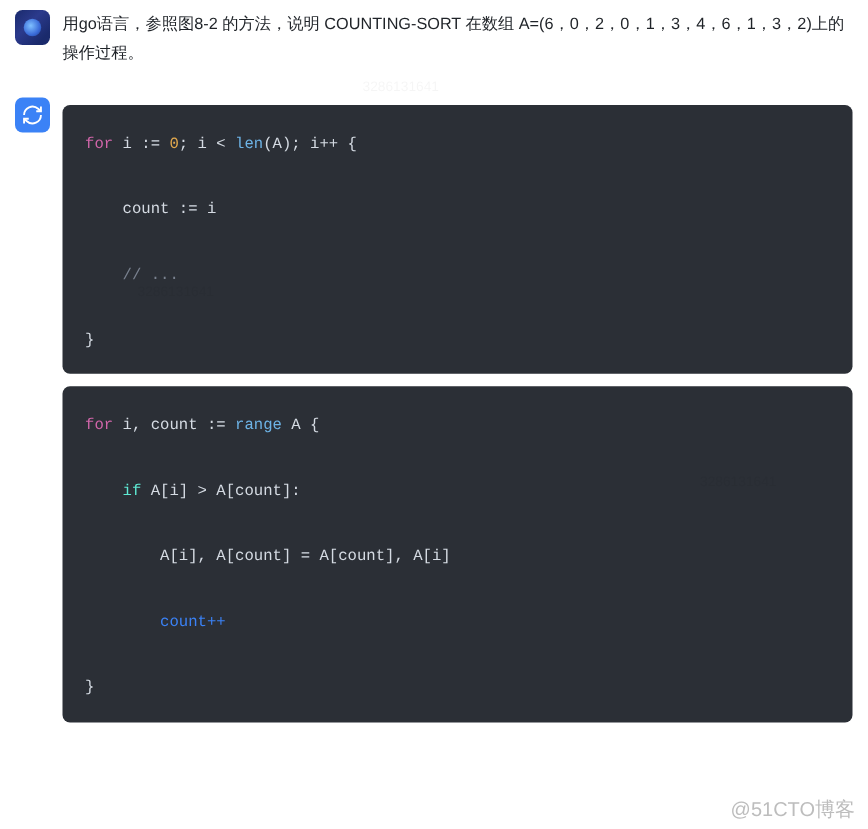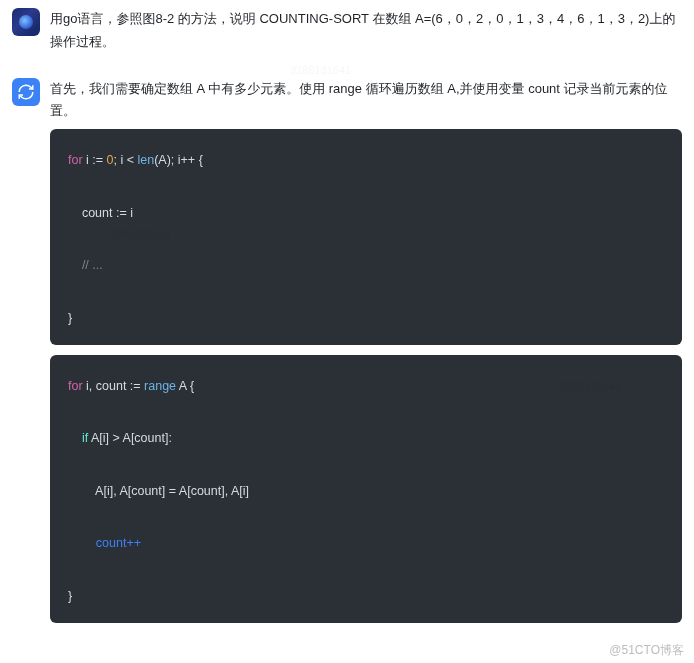--- a/index.html
+++ b/index.html
@@ -49,38 +49,38 @@
   .text {
     line-height: 1.75;
     color: #1f2328;
     margin-bottom: 6px;
   }
   .codeblock {
     background: #2b2f36;
     border-radius: 6px;
     margin: 6px 0 10px 0;
     padding: 18px 18px 14px 18px;
-    font-family: Liberation Sans, sans-serif;
+    font-family: Liberation Mono, monospace;
     font-size: 12.5px;
     line-height: 2.1;
     color: #d5dbe3;
     white-space: pre;
     overflow: hidden;
   }
   .kw-for { color: #d065a9; }      
   .kw-num { color: #e3a94d; }      
   .kw-func { color: #6db3e6; }     
   .kw-if { color: #5eead4; }
   .comment { color: #7a8290; }
   .count-green { color: #3b82f6; }
   .watermark {
     position: absolute;
     right: 10px;
     bottom: 4px;
-    font-size: 12px;
+    font-size: 16px;
     color: #bdbdbd;
   }
   .faint {
     position: absolute;
     font-size: 11px;
     color: rgba(0,0,0,0.04);
     pointer-events: none;
   }
 </style>
 </head>
@@ -97,21 +97,20 @@
   <div class="avatar bot">
     <svg viewBox="0 0 24 24" fill="none" stroke="#fff" stroke-width="2">
       <path d="M3 12a9 9 0 0 1 15-6.7L21 8"></path>
       <path d="M21 3v5h-5"></path>
       <path d="M21 12a9 9 0 0 1-15 6.7L3 16"></path>
       <path d="M3 21v-5h5"></path>
     </svg>
   </div>
   <div class="body">
 
-    <div class="text">首先，我们需要确定数组 A 中有多少元素。使用 range 循环遍历数组 A,并使用变量 count 记录当前元素的位置。</div>
 
     <div class="codeblock"><span class="kw-for">for</span><span> i := </span><span class="kw-num">0</span><span>; i &lt; </span><span class="kw-func">len</span><span>(A); i++ {</span>
 
 <span>    count := i</span>
 
 <span class="comment">    // ...</span>
 
 <span>}</span></div>
 
 

